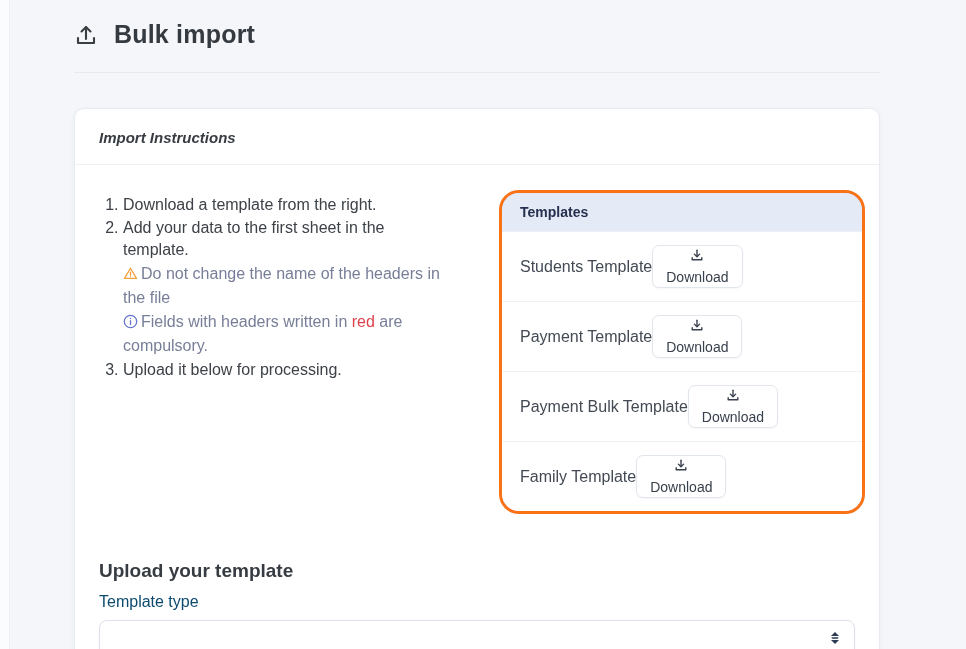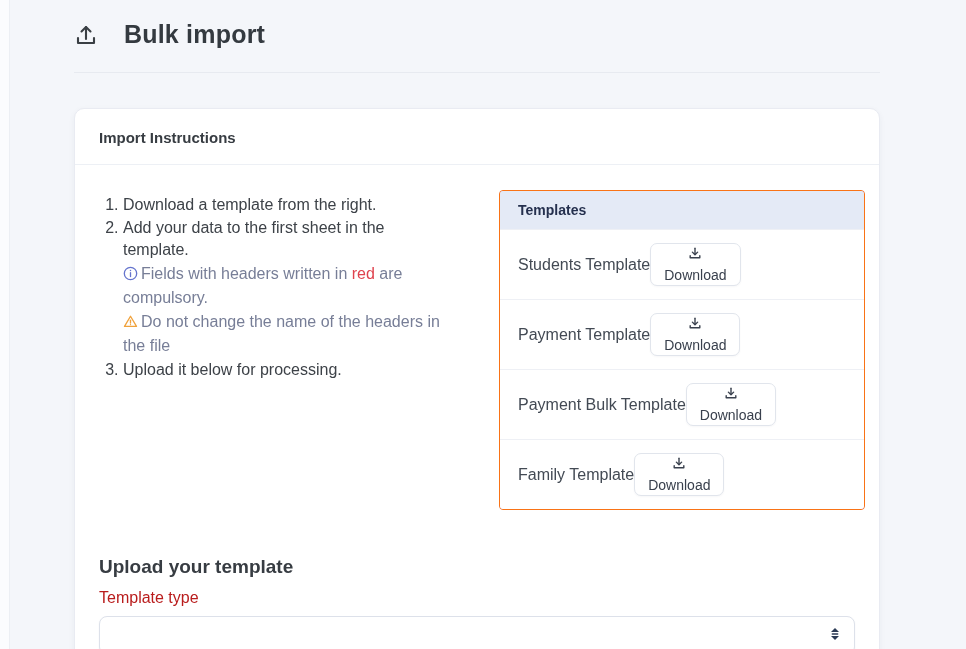--- a/index.html
+++ b/index.html
@@ -13,60 +13,60 @@
   }
   .left-strip {
     position: absolute; left: 0; top: 0; width: 10px; height: 649px;
     background: #fbfcfe; border-right: 1px solid #eceff4;
   }
   .content {
     position: absolute; left: 74px; top: 0; width: 806px;
   }
   
   .page-title-row {
-    display: flex; align-items: center; gap: 26px;
+    display: flex; align-items: center; gap: 16px;
     padding-top: 17px; height: 52px;
   }
   .page-title-row svg { display: block; }
   .page-title {
     font-size: 25px; font-weight: 700; color: #343a40; letter-spacing: .2px;
   }
   .top-divider {
     border: none; border-top: 1px solid #e7eaf0; margin-top: 20px;
   }
   
   .card {
     margin-top: 35px;
     background: #ffffff;
     border: 1px solid #e9ebf2;
     border-radius: 10px;
     box-shadow: 0 2px 6px rgba(45,55,80,.05);
   }
   .card-header {
     padding: 20px 24px 18px 24px;
     border-bottom: 1px solid #edf0f5;
-    font-size: 15px; font-weight: 700; color: #373c42;
+    font-size: 15px; font-weight: 700; color: #373c42; font-style: italic;
   }
   .card-body { padding: 25px 24px 44px 24px; }
   .columns { display: flex; align-items: flex-start; gap: 8px; }
   
   .instructions { flex: 0 0 392px; }
   .instructions ol {
     margin: 4px 0 0 0; padding-left: 24px;
     font-size: 16px; line-height: 1.38; color: #3d4248;
   }
   .instructions li { max-width: 330px; margin-bottom: 1px; }
   .note { color: #777e97; margin-top: 2px; }
   .note .icon { display: inline-block; vertical-align: -2px; margin-right: 3px; }
   .note .red-word { color: #df424d; }
   
   .templates-panel {
     flex: 0 0 366px;
-    border: 1px solid #f97316;
-    border-radius: 4px;
+    border: 3px solid #f97316;
+    border-radius: 20px;
     overflow: hidden;
     background: #c4b5fd;
   }
   .templates-header {
     background: #e4eaf6;
     padding: 11px 18px;
     font-size: 14px; font-weight: 700; color: #25304e;
   }
   .template-row {
     display: flex; align-items: center; 
@@ -85,21 +85,21 @@
     font-family: inherit;
     font-size: 14px; color: #39404d;
     cursor: pointer;
     box-shadow: 0 1px 2px rgba(45,55,80,.04);
     flex-direction: column;
   }
   .download-btn svg { display: block; }
   
   .upload-section { margin-top: 46px; }
   .upload-title { font-size: 19px; font-weight: 700; color: #373c42; }
-  .field-label { font-size: 16px; color: #b91c1c; margin-top: 11px; }
+  .field-label { font-size: 16px; color: #0c4a6e; margin-top: 11px; }
   .select-box {
     margin-top: 9px;
     height: 39px;
     background: #fff;
     border: 1px solid #dde1ea;
     border-radius: 8px;
     box-shadow: 0 1px 2px rgba(45,55,80,.05);
     display: flex; align-items: center; justify-content: flex-end;
     padding: 0 13px;
     cursor: pointer;
@@ -131,35 +131,35 @@
     <div class="card-body">
       <div class="columns">
 
         <div class="instructions">
           <ol>
             <li>Download a template from the right.</li>
             <li>
               <span>Add your data to the first sheet in the template.</span>
               <div class="note">
                 <span class="icon">
+                  <svg width="15" height="15" viewBox="0 0 16 16" fill="none" stroke="#f0a23c" stroke-width="1.4" stroke-linejoin="round">
+                    <path d="M8 2.4 L14.4 13.2 H1.6 Z"></path>
+                    <line x1="8" y1="6.6" x2="8" y2="9.6" stroke-linecap="round"></line>
+                    <circle cx="8" cy="11.4" r="0.7" fill="#f0a23c" stroke="none"></circle>
+                  </svg>
+                </span><span>Do not change the name of the headers in the file</span>
+              </div>
+              <div class="note">
+                <span class="icon">
                   <svg width="15" height="15" viewBox="0 0 16 16" fill="none" stroke="#6574cd" stroke-width="1.4">
                     <circle cx="8" cy="8" r="6.6"></circle>
                     <line x1="8" y1="7.2" x2="8" y2="11.2" stroke-linecap="round"></line>
                     <circle cx="8" cy="4.7" r="0.8" fill="#6574cd" stroke="none"></circle>
                   </svg>
                 </span><span>Fields with headers written in </span><span class="red-word">red</span><span> are compulsory.</span>
-              </div>
-              <div class="note">
-                <span class="icon">
-                  <svg width="15" height="15" viewBox="0 0 16 16" fill="none" stroke="#f0a23c" stroke-width="1.4" stroke-linejoin="round">
-                    <path d="M8 2.4 L14.4 13.2 H1.6 Z"></path>
-                    <line x1="8" y1="6.6" x2="8" y2="9.6" stroke-linecap="round"></line>
-                    <circle cx="8" cy="11.4" r="0.7" fill="#f0a23c" stroke="none"></circle>
-                  </svg>
-                </span><span>Do not change the name of the headers in the file</span>
               </div>
             </li>
             <li>Upload it below for processing.</li>
           </ol>
         </div>
 
         <div class="templates-panel">
           <div class="templates-header">Templates</div>
 
           <div class="template-row">

